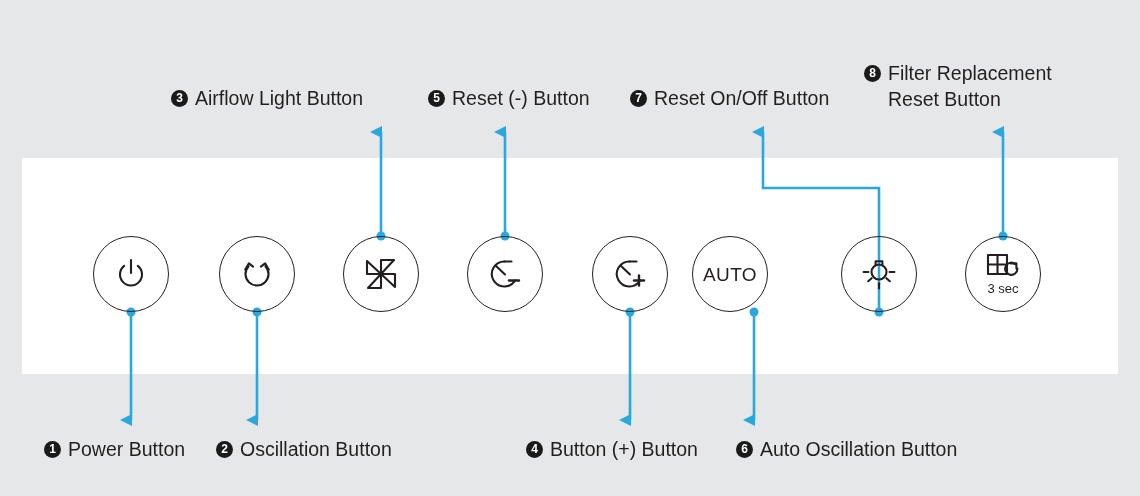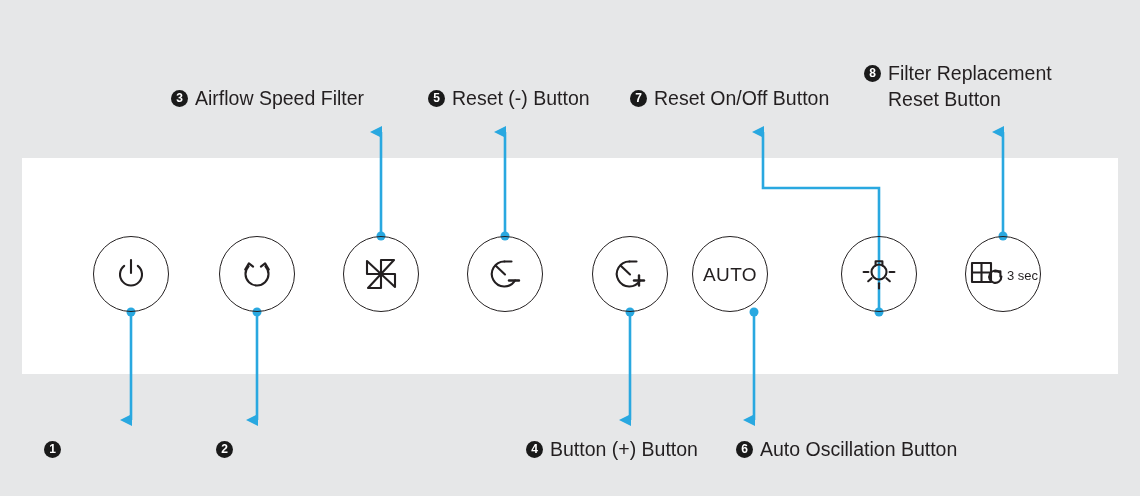--- a/index.html
+++ b/index.html
@@ -53,20 +53,21 @@
   .btn svg { display: block; }
   .auto-text {
     font-family: "Liberation Sans", sans-serif;
     font-size: 19px;
     letter-spacing: 0.4px;
     color: #231f20;
     line-height: 1;
   }
   .reset-inner {
     display: flex;
+    flex-direction: column;
     align-items: center;
     justify-content: center;
     gap: 1px;
   }
   .sec-text {
     font-family: "Liberation Sans", sans-serif;
     font-size: 13px;
     color: #231f20;
     line-height: 1;
     margin-top: 2px;
@@ -215,44 +216,46 @@
           <path d="M33.4 15.6 A6.1 6.1 0 1 1 31.4 11.2"></path>
           <path d="M26.8 10.4 L32.4 10.4 L32.4 15.6"></path>
         </g>
       </svg>
       <span class="sec-text">3 sec</span>
     </div>
   </div>
 
   <div class="label" style="left:171px; top:85px;">
     <span class="badge">3</span>
-    <span class="label-text">Airflow Speed Filter</span>
+    <span class="label-text">Airflow Light Button</span>
   </div>
 
   <div class="label" style="left:428px; top:85px;">
     <span class="badge">5</span>
     <span class="label-text">Reset (-) Button</span>
   </div>
 
   <div class="label" style="left:630px; top:85px;">
     <span class="badge">7</span>
     <span class="label-text">Reset On/Off Button</span>
   </div>
 
   <div class="label two-line" style="left:864px; top:60px; width:230px;">
     <span class="badge">8</span>
     <span class="label-text">Filter Replacement Reset Button</span>
   </div>
 
   <div class="label" style="left:44px; top:436px;">
     <span class="badge">1</span>
+    <span class="label-text">Power Button</span>
   </div>
 
   <div class="label" style="left:216px; top:436px;">
     <span class="badge">2</span>
+    <span class="label-text">Oscillation Button</span>
   </div>
 
   <div class="label" style="left:526px; top:436px;">
     <span class="badge">4</span>
     <span class="label-text">Button (+) Button</span>
   </div>
 
   <div class="label" style="left:736px; top:436px;">
     <span class="badge">6</span>
     <span class="label-text">Auto Oscillation Button</span>

